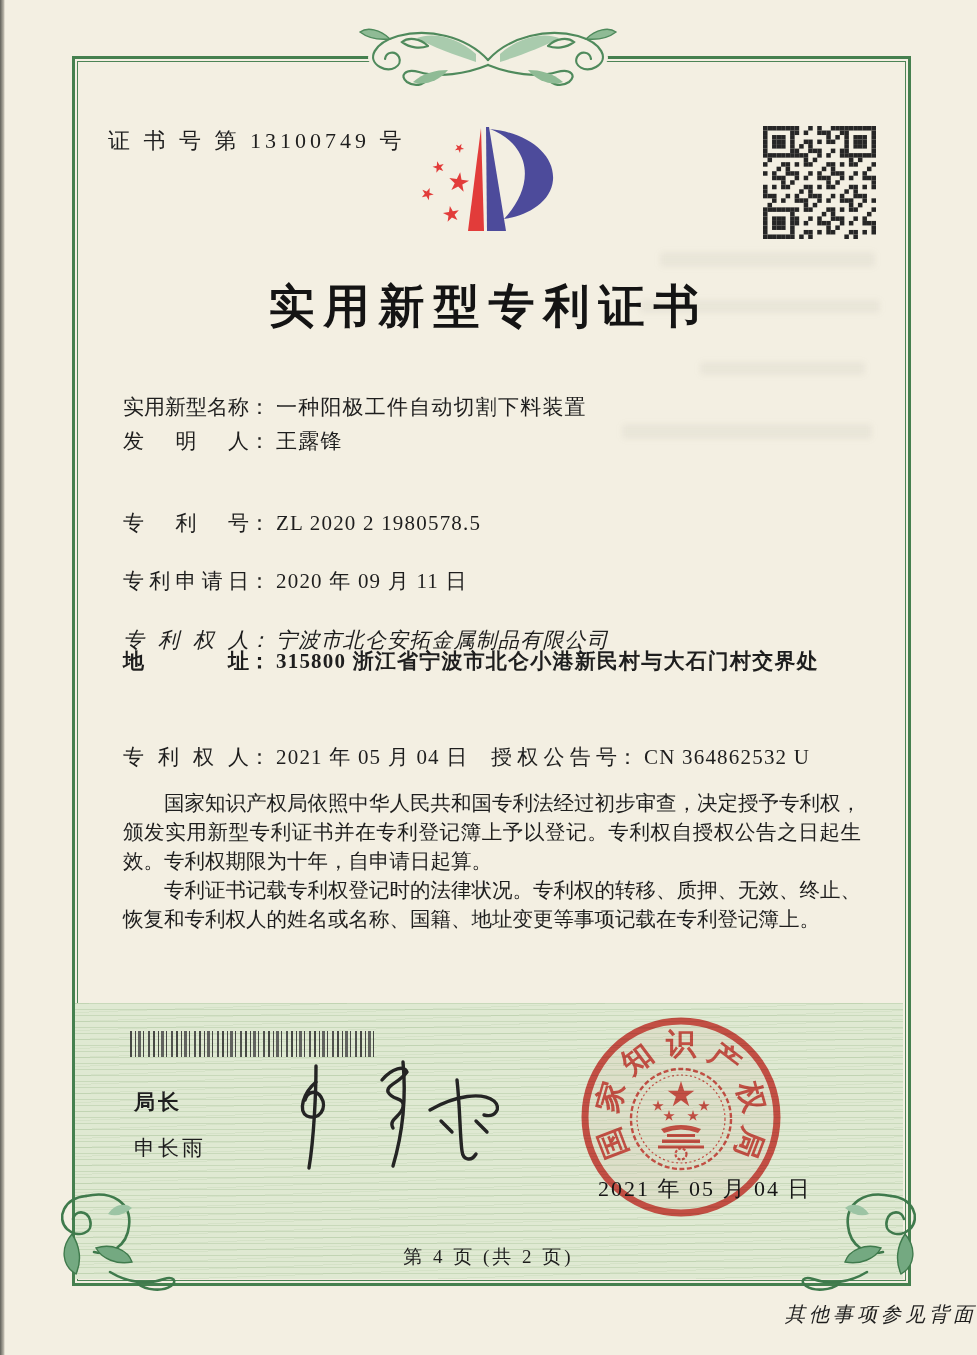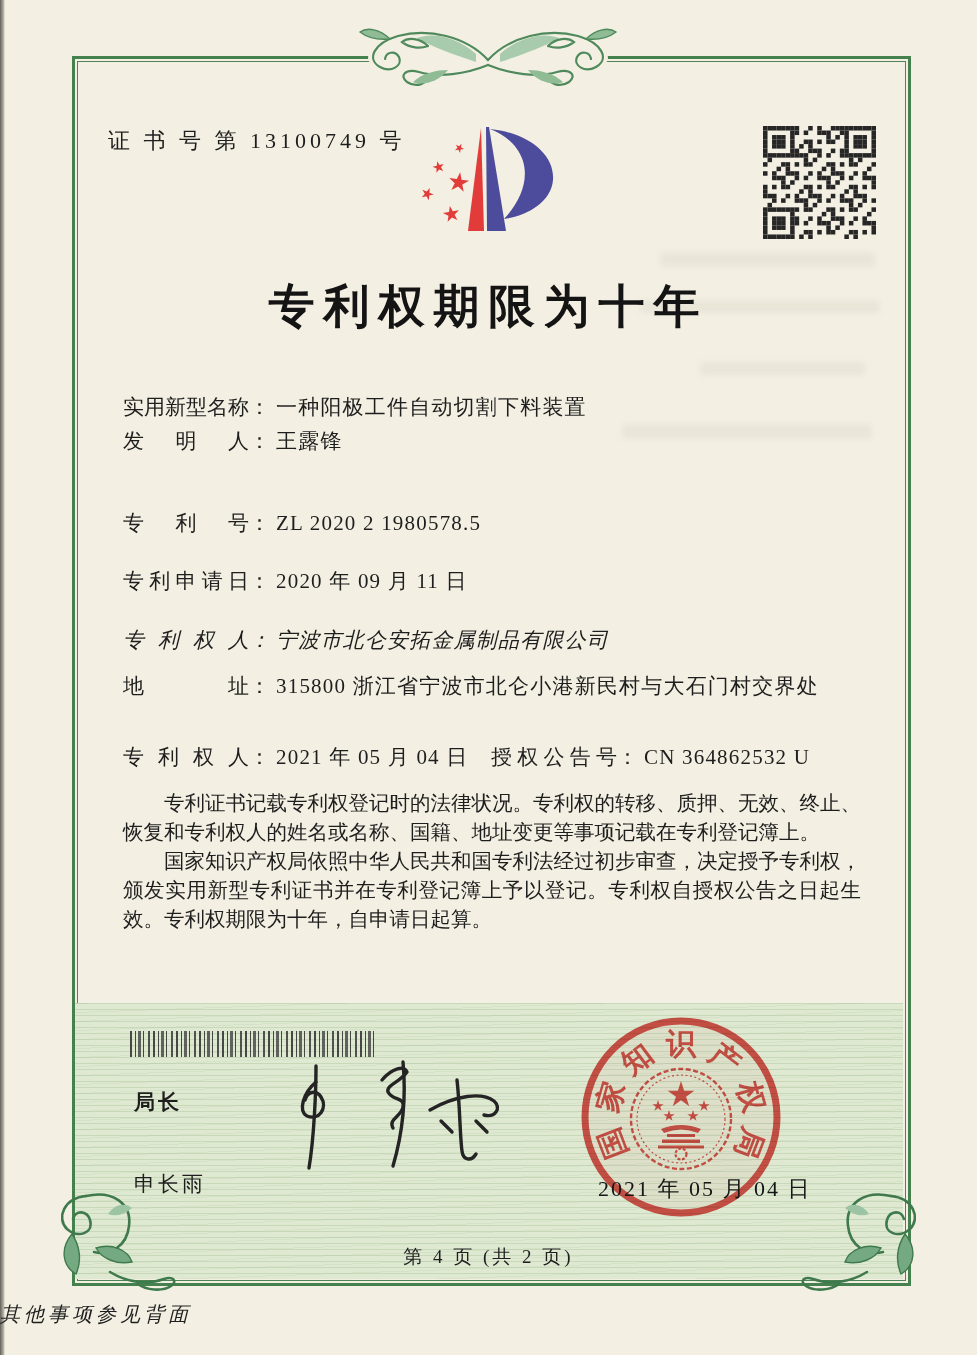--- a/index.html
+++ b/index.html
@@ -46,32 +46,32 @@
   
   #barcode{left:130px;top:1031px;width:246px;height:26px;opacity:.85;
     background:repeating-linear-gradient(90deg,
       #2c2c2c 0 2px, rgba(0,0,0,0) 2px 5px,
       #2c2c2c 5px 6px, rgba(0,0,0,0) 6px 8px,
       #4a4a4a 8px 11px, rgba(0,0,0,0) 11px 13px,
       #2c2c2c 13px 14px, rgba(0,0,0,0) 14px 18px,
       #383838 18px 20px, rgba(0,0,0,0) 20px 23px);}
   
   #signer-title{left:134px;top:1088px;font-size:21px;letter-spacing:3px;font-family:"Liberation Sans","DejaVu Sans",sans-serif;font-weight:bold;}
-  #signer-name{left:134px;top:1134px;font-size:21px;letter-spacing:3px;font-family:Liberation Sans, sans-serif;margin-top:36px;}
+  #signer-name{left:134px;top:1134px;font-size:21px;letter-spacing:3px;font-family:Liberation Sans, sans-serif;}
   #signature{left:280px;top:1058px;width:232px;height:118px;}
   
   #seal{left:578px;top:1014px;width:206px;height:206px;mix-blend-mode:multiply;opacity:.94;}
   #seal .ring{position:absolute;inset:0;}
   .seal-char{position:absolute;left:50%;top:50%;
     font-size:30px;font-weight:bold;color:#dd4b47;line-height:1;}
   
   #seal-date{left:598px;top:1174px;font-size:22px;letter-spacing:2px;color:#161616;}
   
   #page-info{left:72px;top:1244px;width:833px;text-align:center;font-size:19px;letter-spacing:3px;}
-  #back-note{left:0;top:1301px;width:977px;text-align:left;font-size:20px;letter-spacing:4px;font-style:italic;}
+  #back-note{left:0;top:1301px;width:977px;text-align:right;font-size:20px;letter-spacing:4px;font-style:italic;}
   
   .smudge{position:absolute;background:rgba(110,110,105,0.07);filter:blur(3px);border-radius:3px;}
   svg{display:block;}
 </style>
 </head>
 <body>
 
 <div class="abs" id="scan-edge"></div>
 
 <div class="abs" id="frame"></div>
@@ -414,51 +414,51 @@
       <rect x="18.08" y="108.48" width="4.52" height="4.52"></rect>
       <rect x="22.60" y="108.48" width="4.52" height="4.52"></rect>
       <rect x="27.12" y="108.48" width="4.52" height="4.52"></rect>
       <rect x="36.16" y="108.48" width="4.52" height="4.52"></rect>
       <rect x="45.20" y="108.48" width="4.52" height="4.52"></rect>
       <rect x="81.36" y="108.48" width="4.52" height="4.52"></rect>
       <rect x="90.40" y="108.48" width="4.52" height="4.52"></rect>
     </svg>
 </div>
 
-<div class="abs" id="title">专利权期限为十年</div>
+<div class="abs" id="title">实用新型专利证书</div>
 
 <div class="abs row" style="top:393px;">
   <span class="lbl">实用新型名称</span><span class="colon">：</span><span class="val">一种阳极工件自动切割下料装置</span>
 </div>
 <div class="abs row" style="top:427px;">
   <span class="lbl">发明人</span><span class="colon">：</span><span class="val">王露锋</span>
 </div>
 <div class="abs row" style="top:509px;">
   <span class="lbl">专利号</span><span class="colon">：</span><span class="val">ZL 2020 2 1980578.5</span>
 </div>
 <div class="abs row" style="top:567px;">
   <span class="lbl">专利申请日</span><span class="colon">：</span><span class="val">2020 年 09 月 11 日</span>
 </div>
 <div class="abs row" style="top:626px;font-style:italic;">
   <span class="lbl">专利权人</span><span class="colon">：</span><span class="val">宁波市北仑安拓金属制品有限公司</span>
 </div>
-<div class="abs row" style="top:672px;">
+<div class="abs row" style="top:647px;font-weight:bold;">
   <span class="lbl">地址</span><span class="colon">：</span><span class="val">315800 浙江省宁波市北仑小港新民村与大石门村交界处</span>
 </div>
 
 <div class="abs row" style="top:743px;">
   <span class="lbl">专利权人</span><span class="colon">：</span><span class="val">2021 年 05 月 04 日</span>
   <span id="row-grant2">
     <span class="lbl">授权公告号</span><span class="colon">：</span><span class="val">CN 364862532 U</span>
   </span>
 </div>
 
 <div class="abs" id="paras">
+  <p>国家知识产权局依照中华人民共和国专利法经过初步审查，决定授予专利权，颁发实用新型专利证书并在专利登记簿上予以登记。专利权自授权公告之日起生效。专利权期限为十年，自申请日起算。</p>
   <p>专利证书记载专利权登记时的法律状况。专利权的转移、质押、无效、终止、恢复和专利权人的姓名或名称、国籍、地址变更等事项记载在专利登记簿上。</p>
-  <p>国家知识产权局依照中华人民共和国专利法经过初步审查，决定授予专利权，颁发实用新型专利证书并在专利登记簿上予以登记。专利权自授权公告之日起生效。专利权期限为十年，自申请日起算。</p>
 </div>
 
 <div class="abs" id="barcode"></div>
 
 <div class="abs" id="signer-title">局长</div>
 <div class="abs" id="signer-name">申长雨</div>
 
 <div class="abs" id="signature">
   <svg width="232" height="118" viewBox="0 0 232 118" fill="none" stroke="#242424" stroke-width="3.4" stroke-linecap="round" stroke-linejoin="round">
     <path d="M36,8 C36,34 34,80 29,110"></path>

